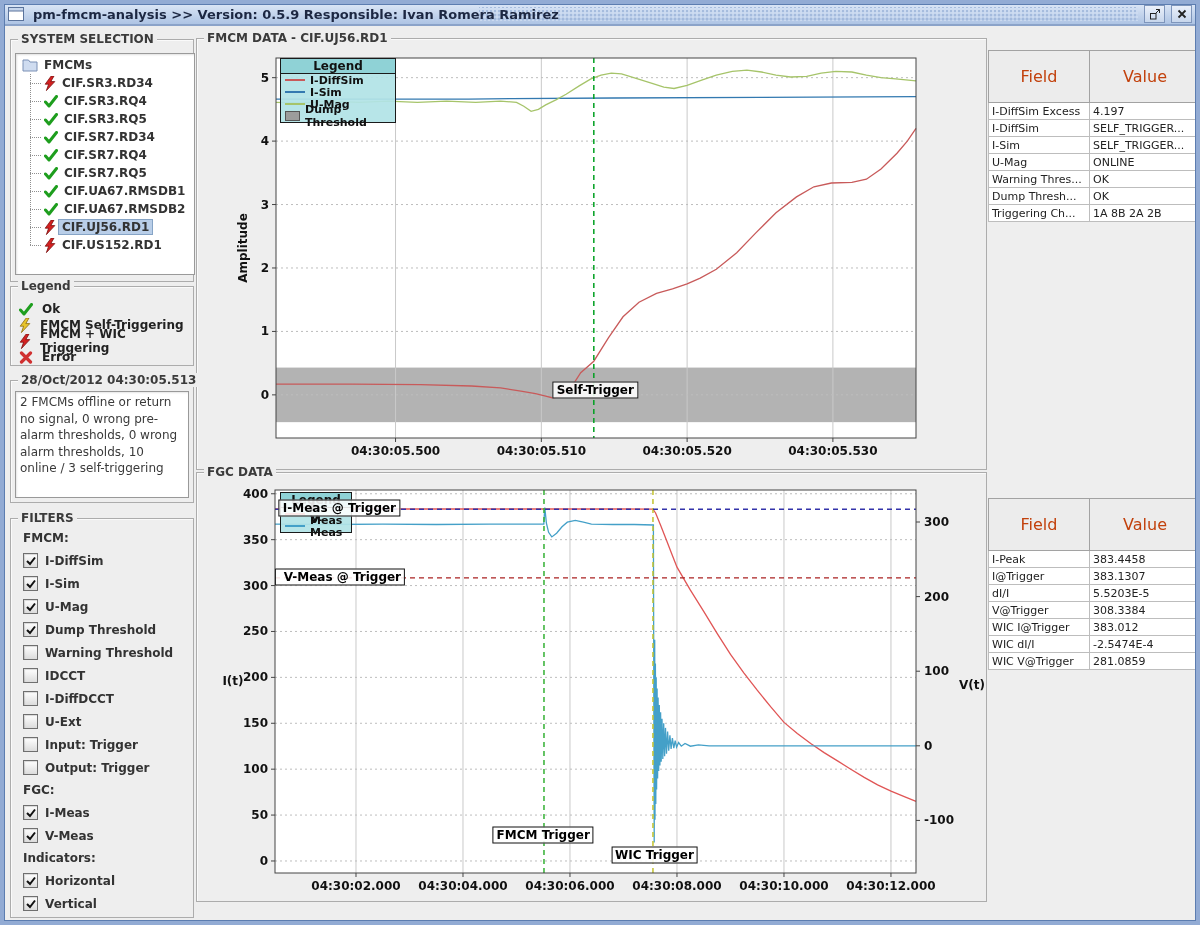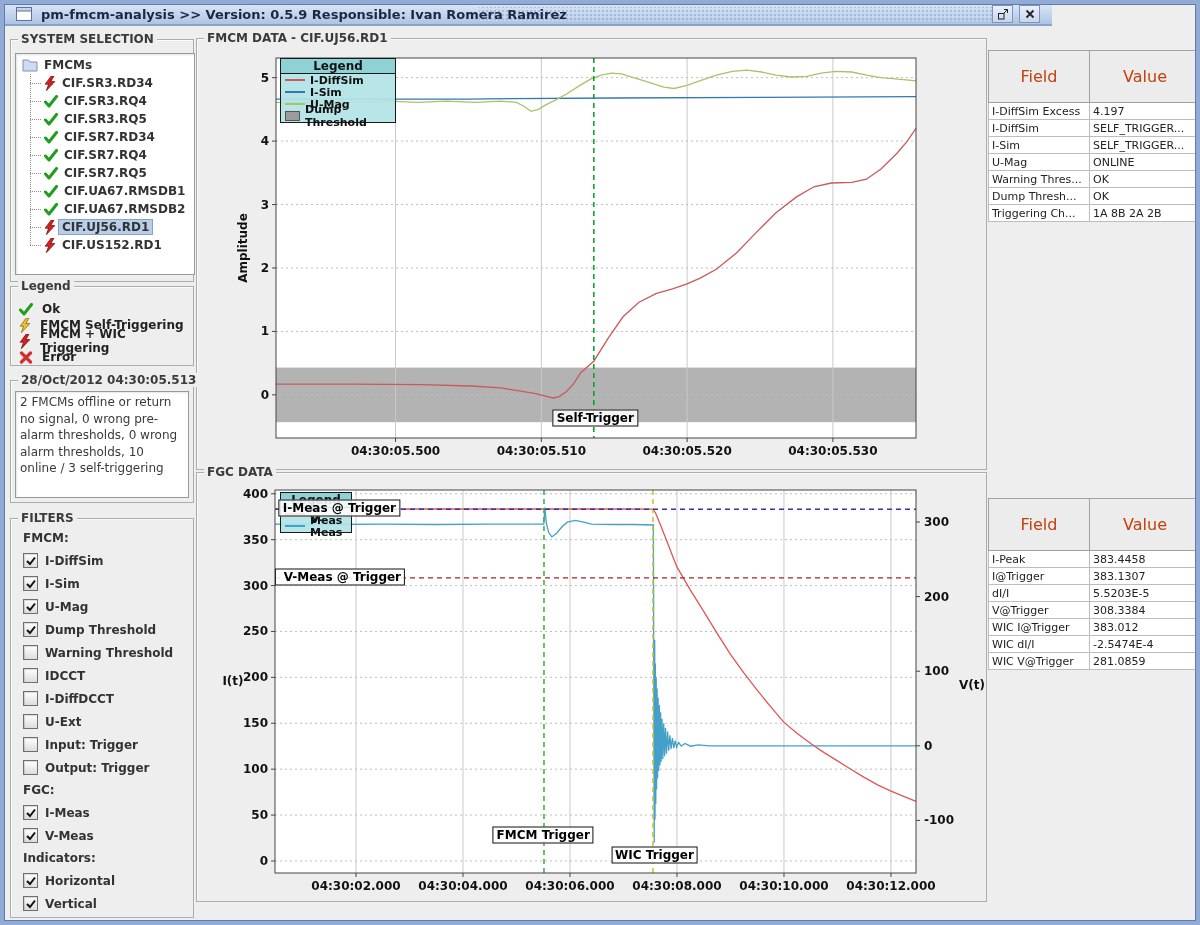--- a/index.html
+++ b/index.html
@@ -1,18 +1,18 @@
 <!DOCTYPE html>
 <html><head>
 <meta charset="utf-8">
 <style>
   html,body{margin:0;padding:0;}
   body{width:1200px;height:925px;position:relative;font-family:"DejaVu Sans",sans-serif;font-size:12px;background:#eeeeee;overflow:hidden;}
   .frame{position:absolute;inset:0;border:4px solid #92abd4;box-shadow:inset 0 0 0 1px #5c7db0;box-sizing:border-box;pointer-events:none;z-index:50;}
-  .titlebar{position:absolute;left:4px;top:4px;width:1048px;height:22px;background:linear-gradient(180deg,#dbe6f6,#aec4e4);border-bottom:2px solid #8ba3c9;display:flex;align-items:center;padding:0 12px;gap:6px;box-sizing:border-box;z-index:40;}
+  .titlebar{position:absolute;left:4px;top:4px;width:1192px;height:22px;background:linear-gradient(180deg,#dbe6f6,#aec4e4);border-bottom:2px solid #8ba3c9;display:flex;align-items:center;padding:0 4px;gap:6px;box-sizing:border-box;z-index:40;}
   .titlebar::after{content:"";position:absolute;left:475px;right:58px;top:3px;bottom:3px;background-image:radial-gradient(#cfddf2 30%,transparent 32%),radial-gradient(#9db5da 30%,transparent 32%);background-size:4px 4px;background-position:0 0,2px 2px;opacity:.8;}
   .titlebar .txt{font-weight:bold;font-size:13px;color:#1c2742;white-space:nowrap;z-index:2;}
   .tb-sp{margin-left:auto;}
   .tbtn{width:19px;height:16px;background:linear-gradient(#eaf0fa,#c7d6ec);border:1px solid #7e95bb;display:flex;align-items:center;justify-content:center;z-index:3;}
   .content{position:absolute;left:4px;top:26px;right:4px;bottom:4px;background:#eeeeee;}
   .tpanel{position:absolute;border:1px solid #acacac;box-shadow:inset 1px 1px 0 #fafafa;background:#eeeeee;}
   .ptitle{position:absolute;top:-8px;left:7px;background:#eeeeee;padding:0 3px;font-weight:bold;font-size:12px;color:#3b3b3b;white-space:nowrap;z-index:5;}
   .inset{position:absolute;background:#ffffff;border:1px solid #9a9a9a;box-shadow:inset 1px 1px 2px rgba(0,0,0,.12);}
   
   .treebox{padding:2px 0 0 6px;overflow:hidden;font-weight:bold;}
@@ -370,21 +370,21 @@
           <span>I-Sim</span>
         </div>
         <div class="en">
           <span class="sample-line" style="border-top-color: rgb(166, 196, 106);"></span>
           <span>U-Mag</span>
         </div>
         <div class="en">
           <span class="sample-box" style="background: rgb(156, 156, 156);"></span>
           <span>Dump Threshold</span>
         </div>
-      </div><div class="anno" style="left: 398.271px; top: 379px;">Self-Trigger</div></div>
+      </div><div class="anno" style="left: 398.271px; top: 351px;">Self-Trigger</div></div>
 </div>
 
 <div class="tpanel" style="left:196px;top:472px;width:789px;height:428px;">
   <span class="ptitle">FGC DATA</span>
   <div class="chart-mount"><svg width="787" height="427">
         <rect x="78" y="17" width="641" height="383" fill="#ffffff"></rect>
         <line x1="158.9943248205642" y1="17" x2="158.9943248205642" y2="400" stroke="#c9c9c9"></line>
         <line x1="265.9881488900017" y1="17" x2="265.9881488900017" y2="400" stroke="#c9c9c9"></line>
         <line x1="372.9819729594392" y1="17" x2="372.9819729594392" y2="400" stroke="#c9c9c9"></line>
         <line x1="479.9757970288767" y1="17" x2="479.9757970288767" y2="400" stroke="#c9c9c9"></line>

